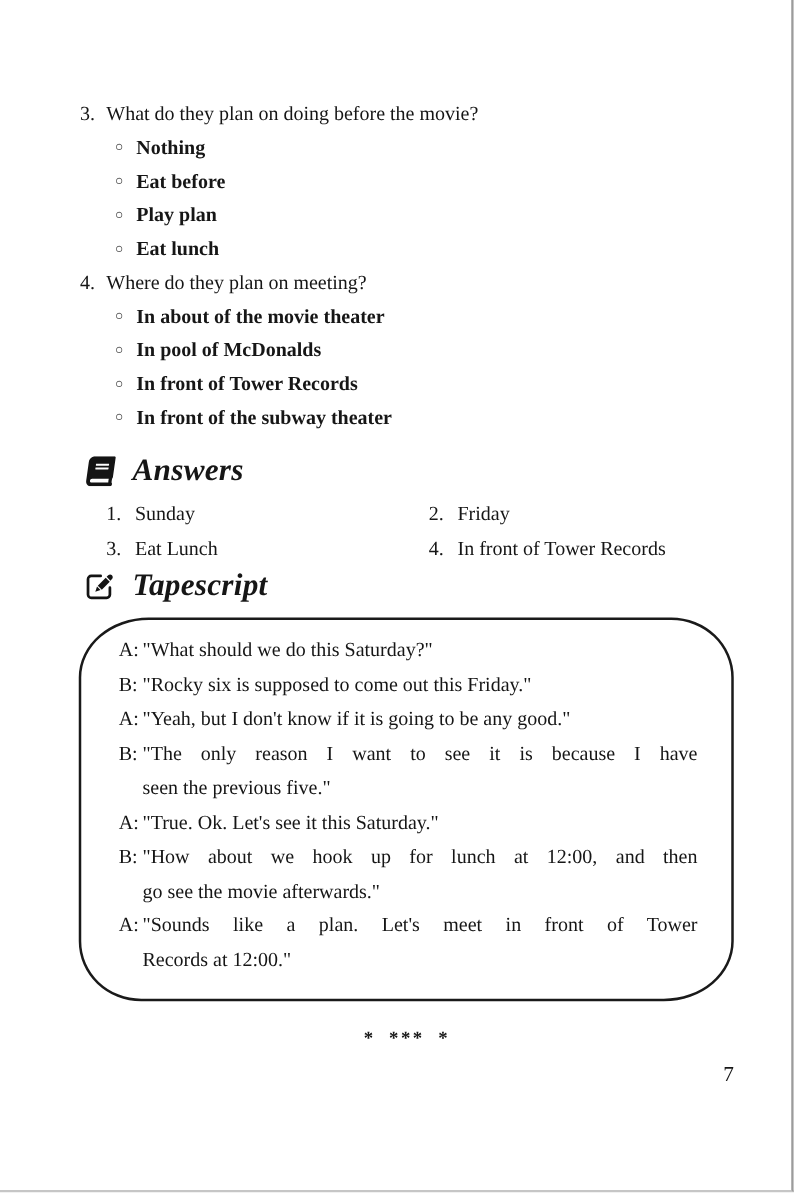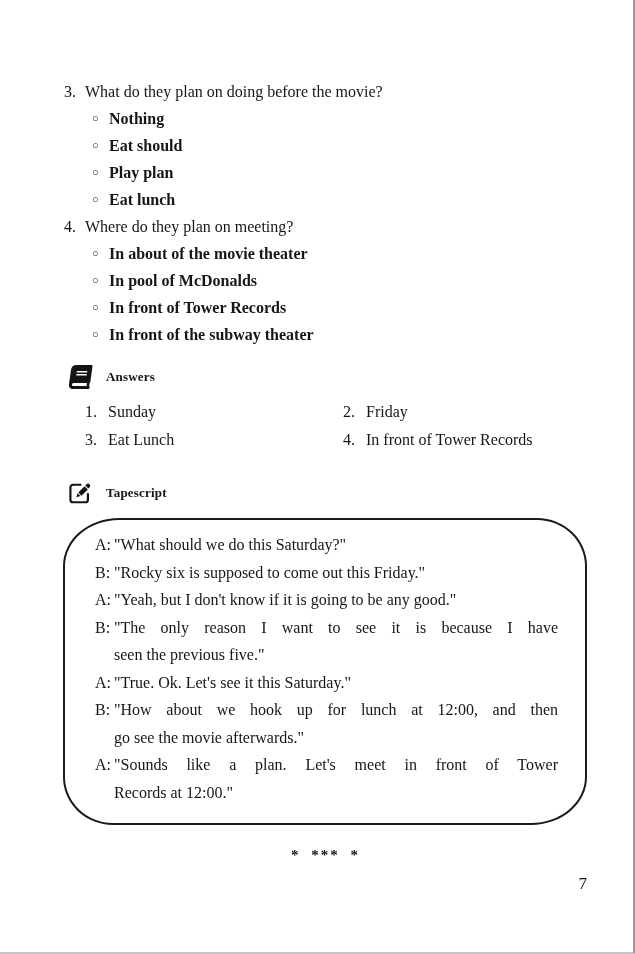--- a/index.html
+++ b/index.html
@@ -19,25 +19,25 @@
   
   .q-row{display:flex;font-size:16px;line-height:27px;}
   .q-num{flex:none;width:21px;}
   .q-text{flex:1;}
   .opt-row{display:flex;font-size:16px;line-height:27px;padding-left:28px;}
   .opt-bullet{flex:none;width:17px;font-size:11px;line-height:27px;color:#1c1c1c;}
   .opt-label{flex:1;font-weight:bold;}
 
   
   .section-head{display:flex;align-items:center;margin-top:14px;height:30px;}
-  .section-head.ts{margin-top:24px;}
+  .section-head.ts{margin-top:0;}
   .head-icon{flex:none;width:26px;height:26px;margin-left:3px;display:flex;align-items:center;justify-content:center;}
   .head-icon svg{display:block;}
   .book-skew{transform:skewX(-8deg);}
-  .head-label{font-weight:bold;font-size:13px;margin-left:13px;letter-spacing:.2px;}
+  .head-label{font-weight:bold;font-size:25px;margin-left:13px;letter-spacing:.2px;font-style:italic;}
 
   
   .answers-grid{margin:6px 0 0 21px;display:grid;grid-template-columns:258px 1fr;font-size:16px;line-height:28px;}
   .ans{display:flex;}
   .ans-num{flex:none;width:23px;}
 
   
   .box{
     margin-top:10px;margin-left:-1px;
     width:524px;box-sizing:border-box;
@@ -65,21 +65,21 @@
     <div class="q-row">
       <span class="q-num">3.</span>
       <span class="q-text">What do they plan on doing before the movie?</span>
     </div>
     <div class="opt-row">
       <span class="opt-bullet">○</span>
       <span class="opt-label">Nothing</span>
     </div>
     <div class="opt-row">
       <span class="opt-bullet">○</span>
-      <span class="opt-label">Eat should</span>
+      <span class="opt-label">Eat before</span>
     </div>
     <div class="opt-row">
       <span class="opt-bullet">○</span>
       <span class="opt-label">Play plan</span>
     </div>
     <div class="opt-row">
       <span class="opt-bullet">○</span>
       <span class="opt-label">Eat lunch</span>
     </div>
 

